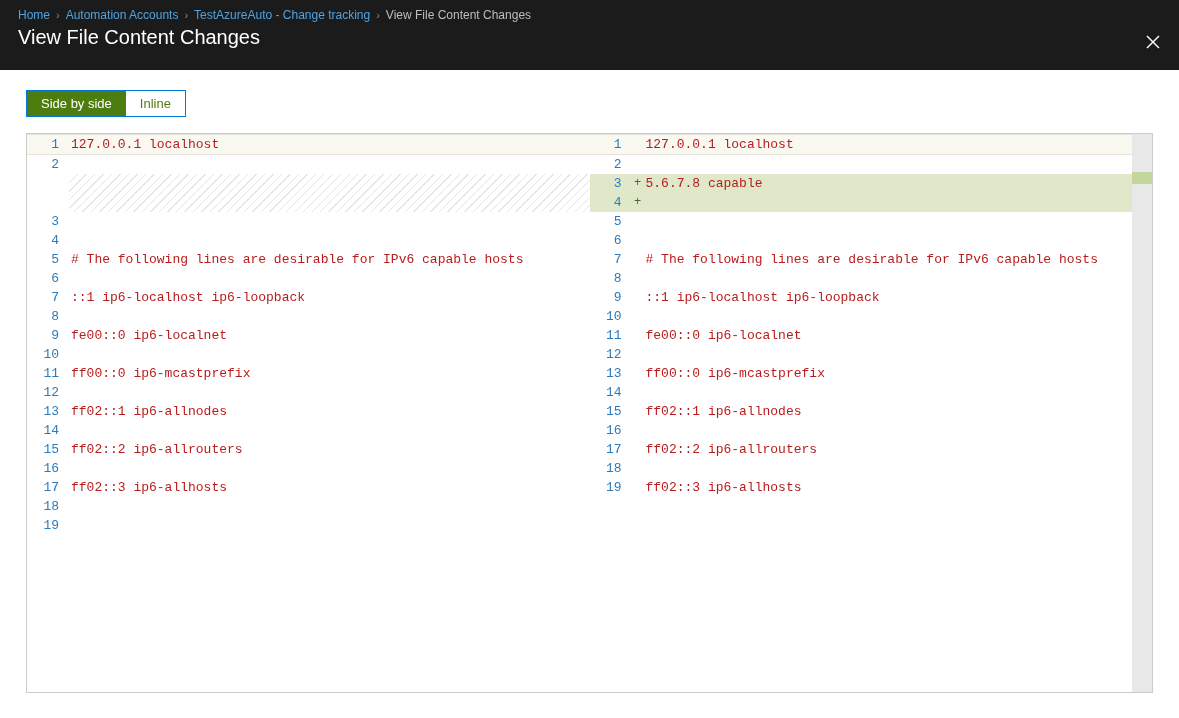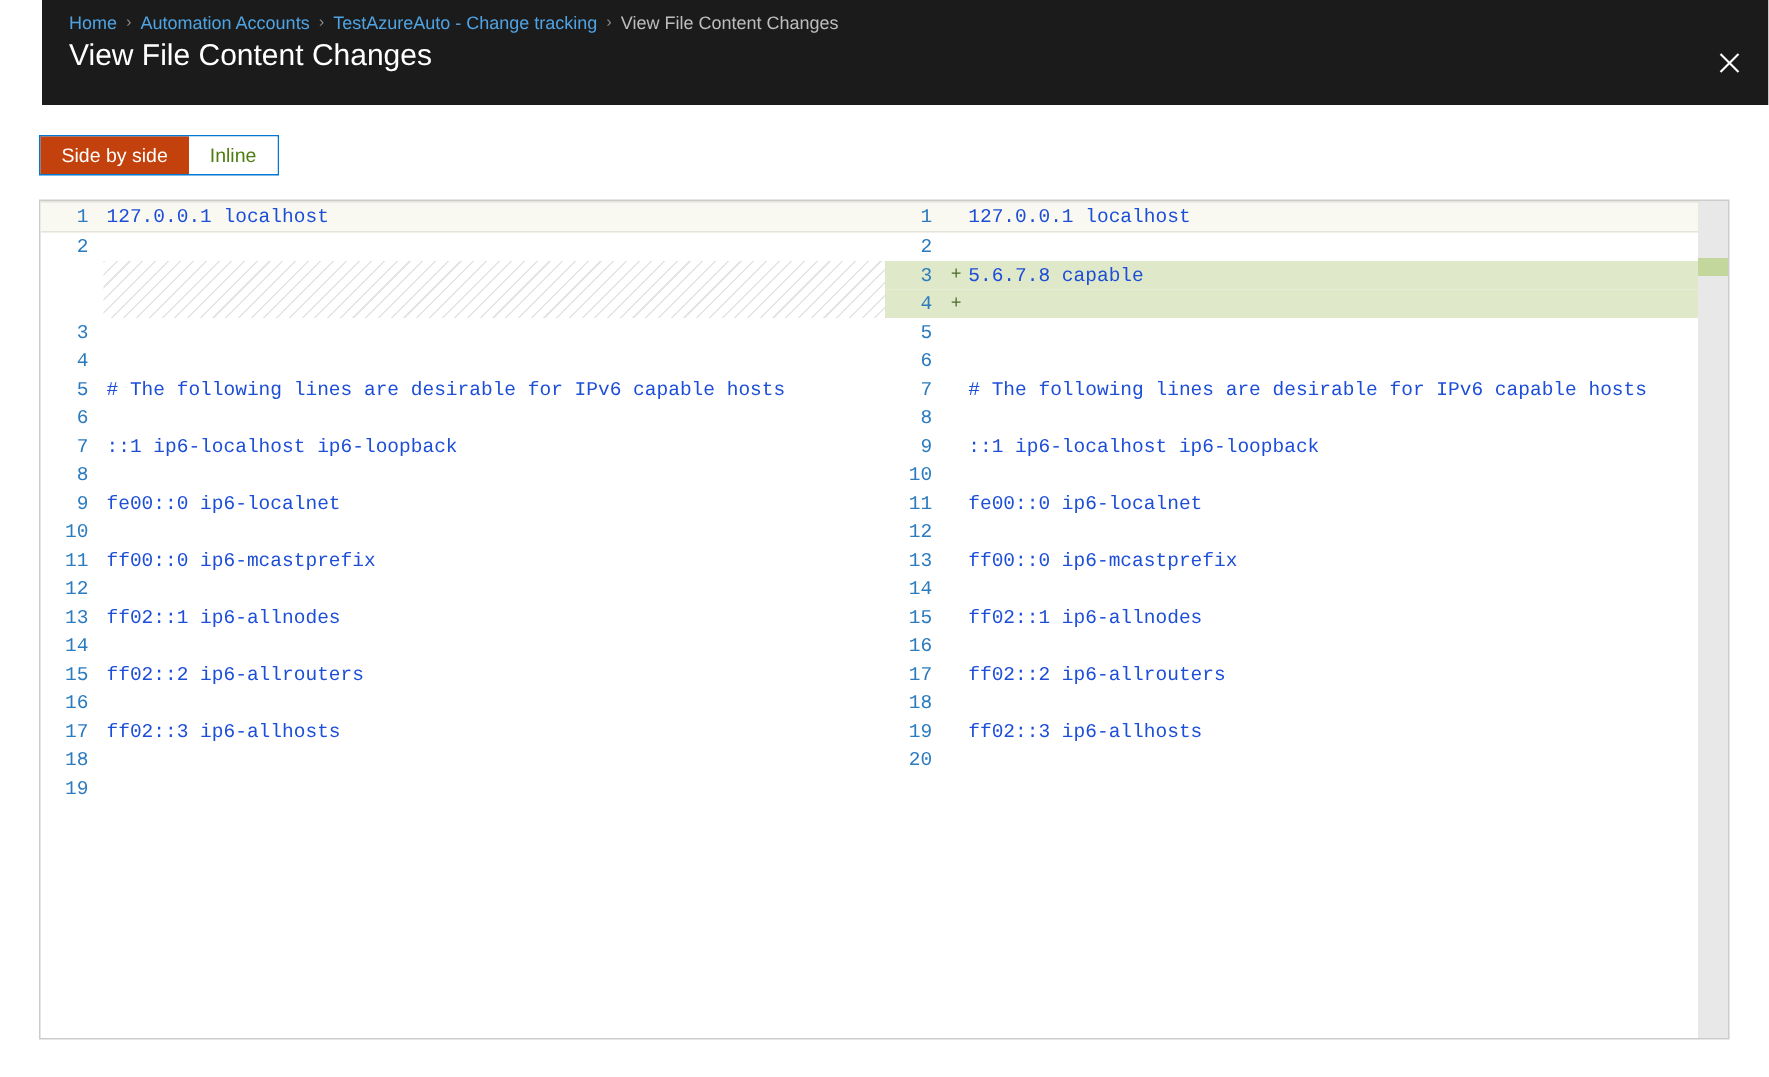--- a/index.html
+++ b/index.html
@@ -11,21 +11,20 @@
       background: #fff;
       overflow: hidden;
     }
     .topbar {
       background: #1b1b1b;
       color: #fff;
       height: 70px;
       display: flex;
       flex-direction: column;
       position: relative;
-      margin-left: 28px;
     }
     .breadcrumb {
       display: flex;
       align-items: center;
       gap: 6px;
       padding: 5px 18px 0 18px;
       height: 24px;
       font-size: 12px;
     }
     .breadcrumb a {
@@ -80,21 +79,21 @@
     }
     .toggle-group .tbtn {
       padding: 5px 14px;
       font-size: 13px;
       cursor: pointer;
       background: #fff;
       color: #4d7c0f;
       border: none;
     }
     .toggle-group .tbtn.active {
-      background: #c2410c;
+      background: #4d7c0f;
       color: #fff;
     }
     .diff-wrap {
       display: flex;
       border: 1px solid #ccc;
       height: 560px;
     }
     .pane {
       flex: 1;
       display: flex;
@@ -123,21 +122,21 @@
       width: 12px;
       text-align: center;
       color: #4a6b2a;
       flex-shrink: 0;
       font-size: 12px;
     }
     .code {
       flex: 1;
       white-space: pre;
       padding-left: 2px;
-      color: #1d4ed8;
+      color: #b91c1c;
     }
     .ln.selected {
       background: #f9f9f1;
       border-top: 1px solid #e4e4d8;
       border-bottom: 1px solid #e4e4d8;
     }
     .ln.added {
       background: #dfe8c8;
     }
     .ln.spacer .code {
@@ -375,25 +374,20 @@
             <div class="ln ">
               <div class="gutter">18</div>
               <div class="marker"></div>
               <div class="code"></div>
             </div>
             <div class="ln ">
               <div class="gutter">19</div>
               <div class="marker"></div>
               <div class="code">ff02::3 ip6-allhosts</div>
             </div>
-            <div class="ln ">
-              <div class="gutter">20</div>
-              <div class="marker"></div>
-              <div class="code"></div>
-            </div>
           </div>
       </div>
       <div class="overview">
         <div class="mark" style="top:38px"></div>
       </div>
     </div>
   </div>
 </div>
 
 </body></html>

